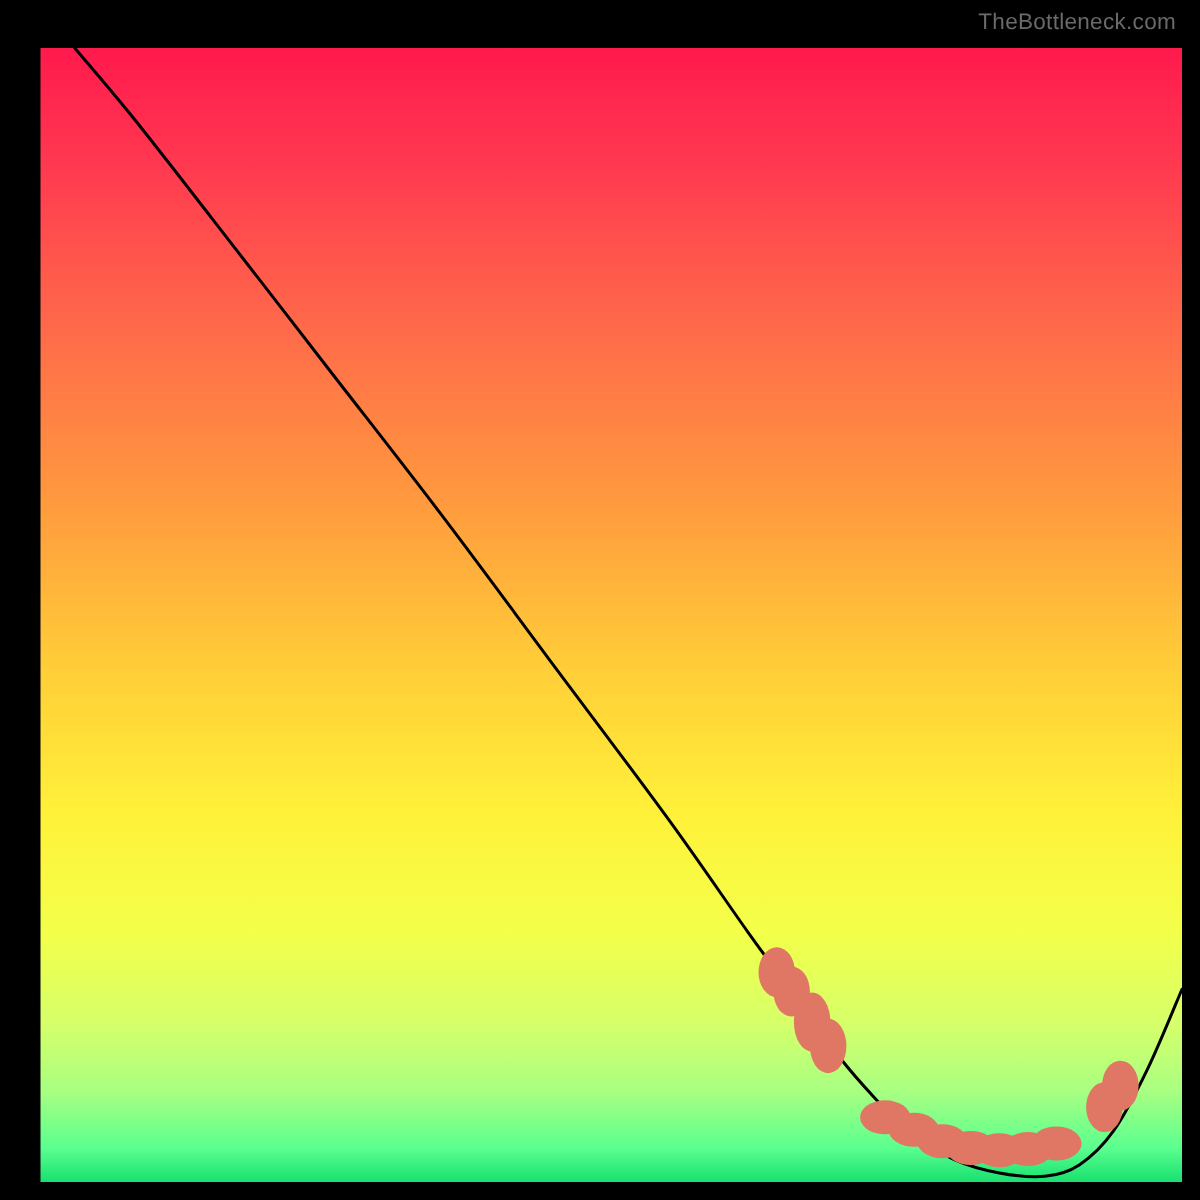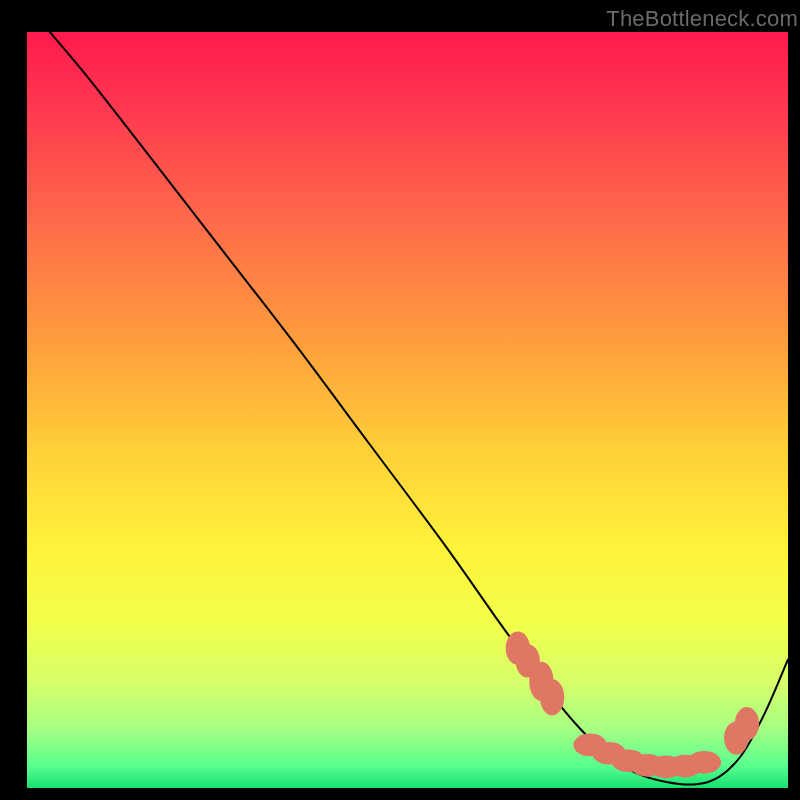--- a/index.html
+++ b/index.html
@@ -13,23 +13,23 @@
   }
   .chart-wrap {
     position: relative;
     width: 800px;
     height: 800px;
     background: #000;
   }
   .watermark {
     position: absolute;
     top: 6px;
-    right: 2px;
+    right: 16px;
     color: #6a6a6a;
-    font-size: 22px;
+    font-size: 15px;
     font-weight: 500;
     letter-spacing: 0.2px;
     z-index: 20;
     margin-left: 48px;
   }
   svg.plot {
     position: absolute;
     left: 0;
     top: 0;
   }

